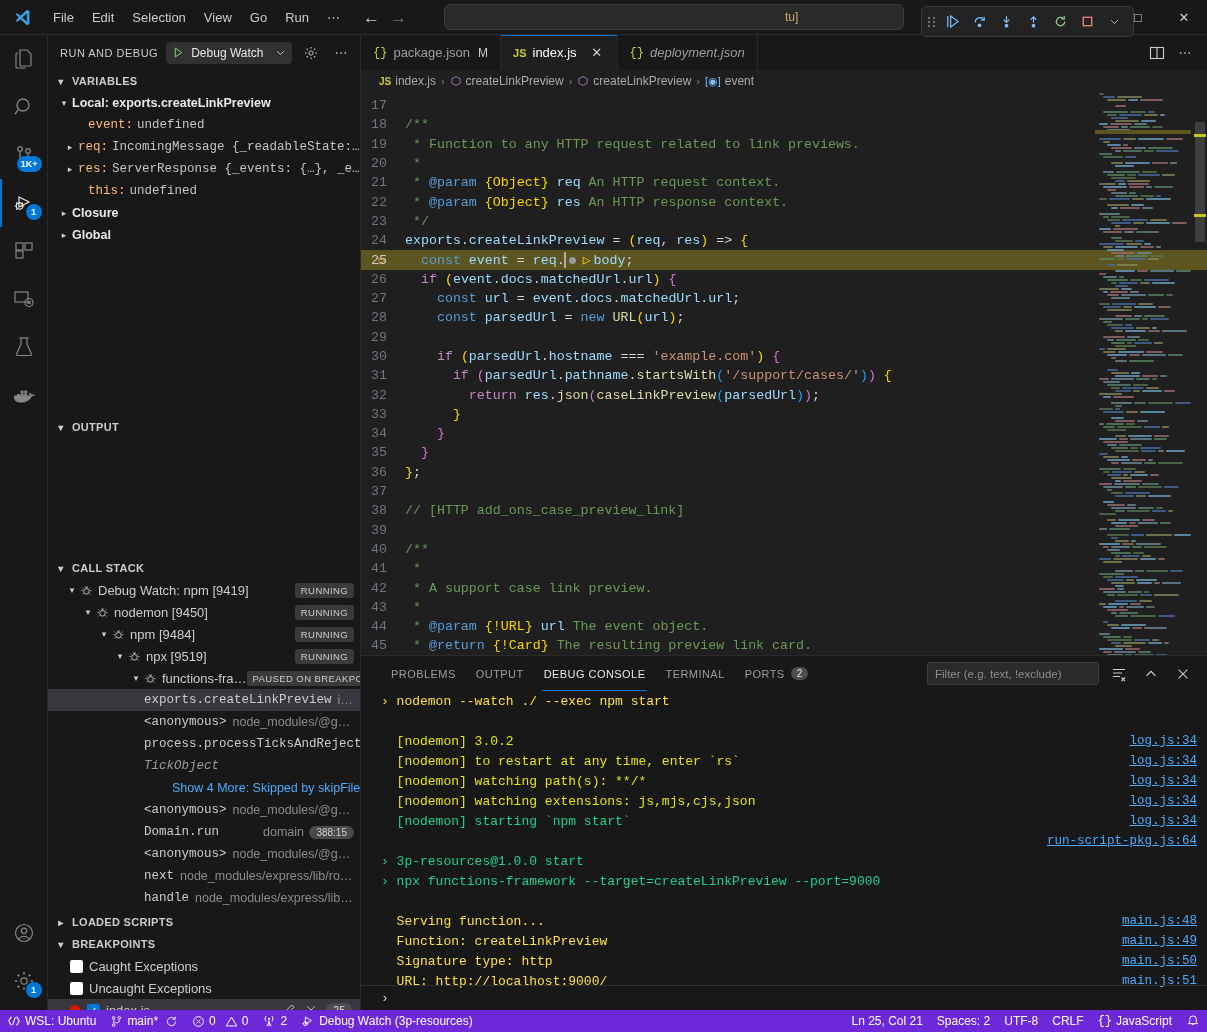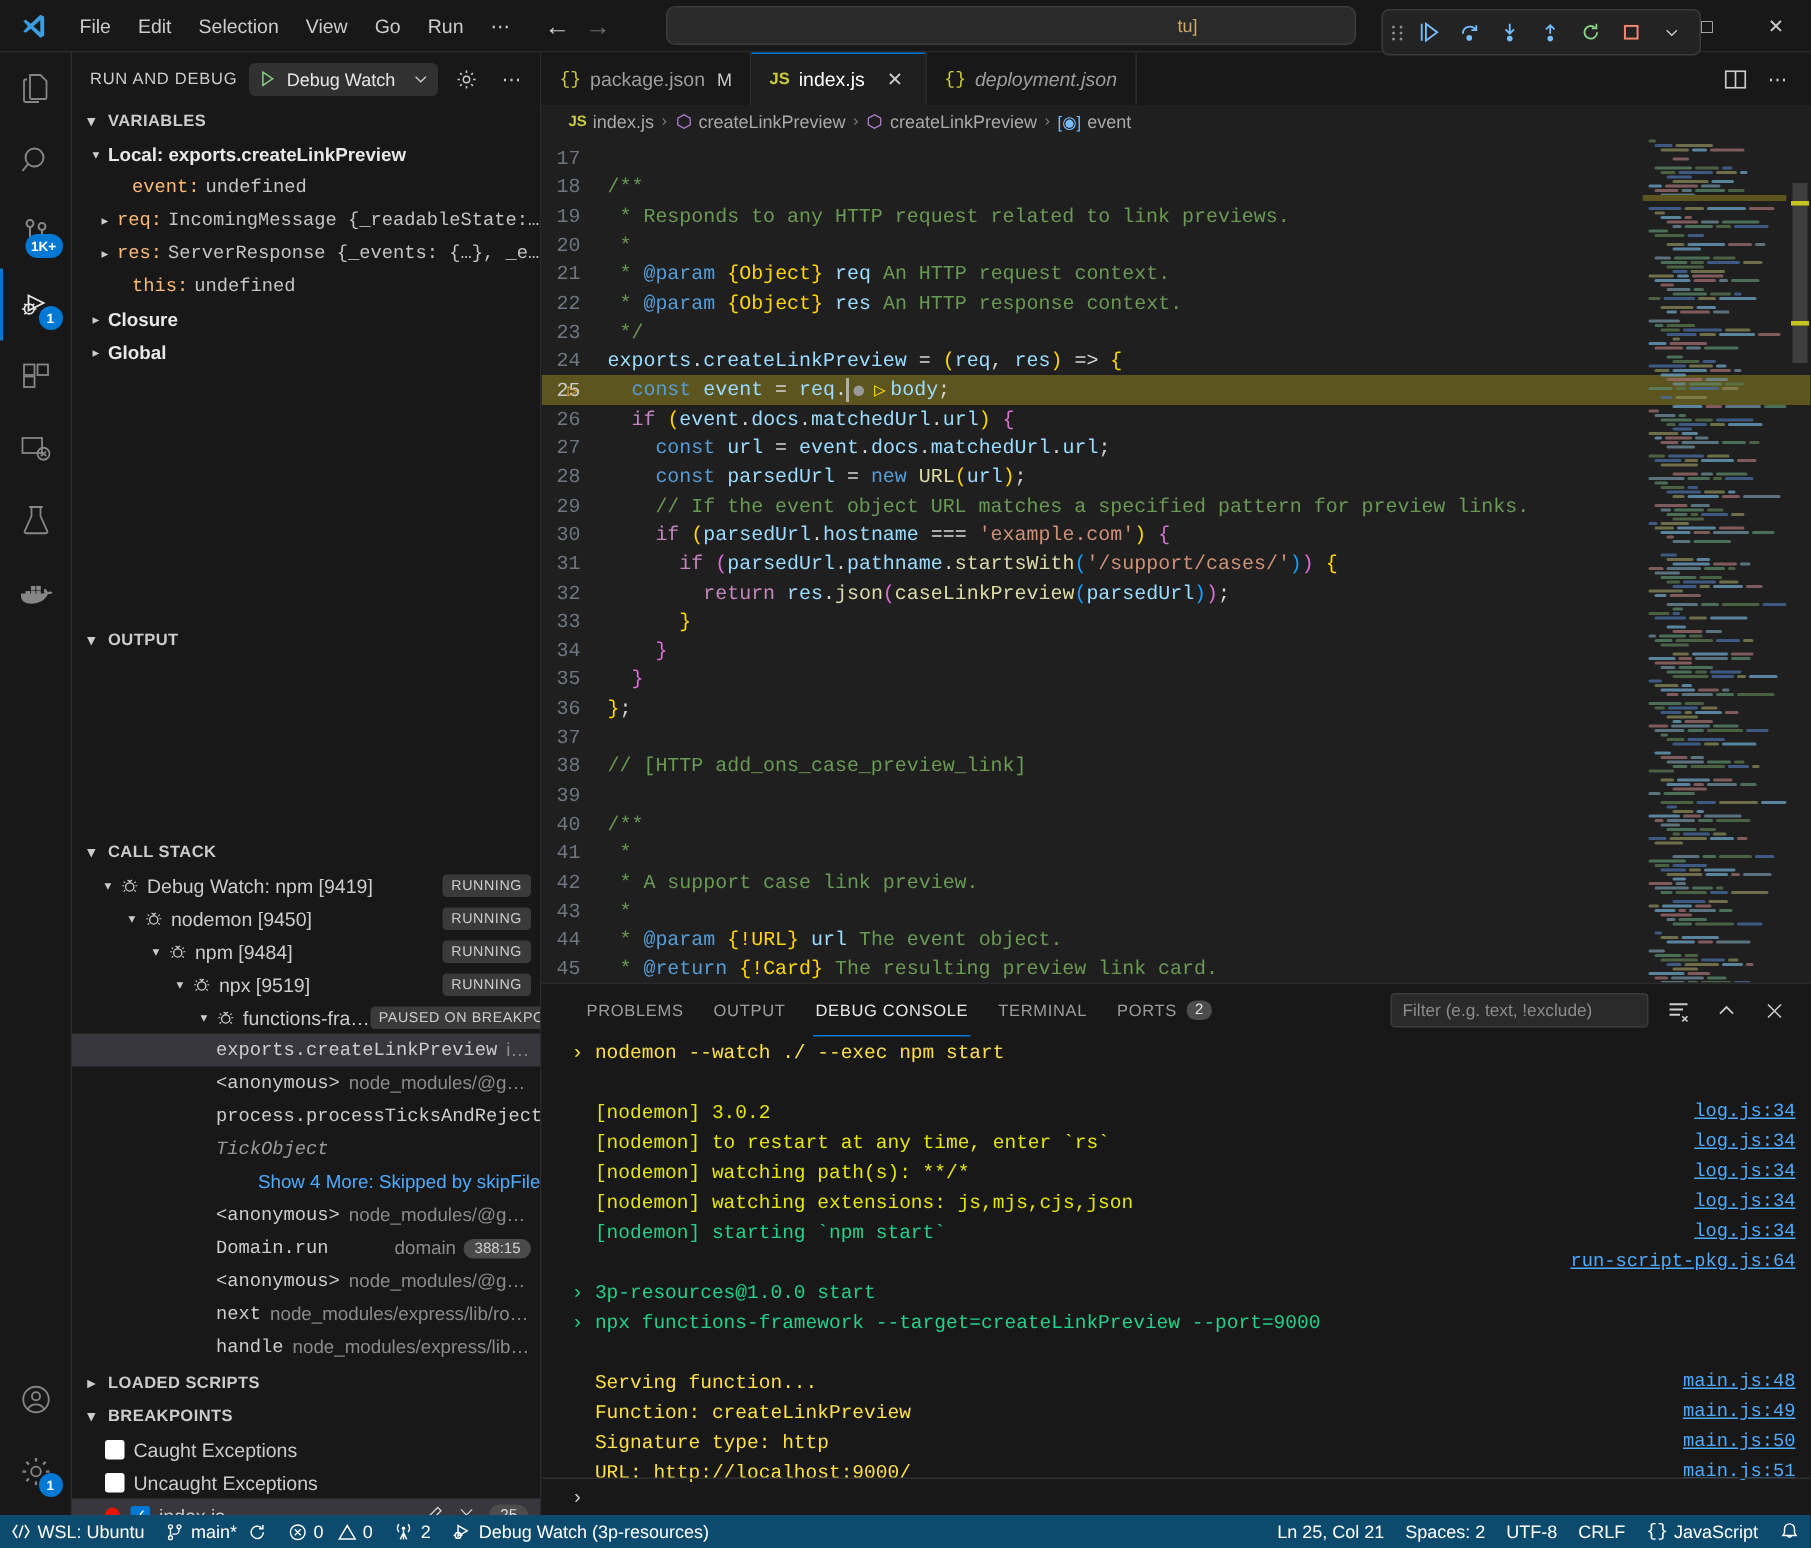--- a/index.html
+++ b/index.html
@@ -196,21 +196,21 @@
   .con-src { margin-left:auto; color:#4daafc; text-decoration:underline; font-size:12.5px; flex:none; }
   .c-yellow { color:#e5e510; }
   .c-green  { color:#23d18b; }
   .c-blue   { color:#fde047; }
   .c-white  { color:#cccccc; }
   #repl-row { position:absolute; bottom:0; left:0; right:0; height:26px; border-top:1px solid #2f2f2f;
               display:flex; align-items:center; padding-left:20px; color:#cccccc; font-family:"Liberation Mono",monospace;}
 
   
   #statusbar {
-    position:absolute; left:0; bottom:0; width:1207px; height:22px; background:#0c4a6e;
+    position:absolute; left:0; bottom:0; width:1207px; height:22px; background:#6d28d9;
     display:flex; align-items:center; color:#ffffff; font-size:12px;
   }
   .sb-item { display:flex; align-items:center; gap:4px; padding:0 7px; height:22px; white-space:nowrap; }
   .sb-right { margin-left:auto; display:flex; align-items:center; }
   svg { display:block; }
 </style>
 </head>
 <body>
 
 <div id="titlebar">
@@ -645,31 +645,31 @@
     <span class="bc-seg">
       <span style="color:#75beff;font-size:11px;">[◉]</span>
       <span>event</span>
     </span>
   </div>
 
   <div id="code-wrap">
     <div id="code">
         <div class="cline"><span class="lnum">17</span><span class="ctext"></span></div>
         <div class="cline"><span class="lnum">18</span><span class="ctext"><span class="cm">/**</span></span></div>
-        <div class="cline"><span class="lnum">19</span><span class="ctext"><span class="cm"> * Responds to any HTTP request related to link previews.</span></span></div>
+        <div class="cline"><span class="lnum">19</span><span class="ctext"><span class="cm"> * Function to any HTTP request related to link previews.</span></span></div>
         <div class="cline"><span class="lnum">20</span><span class="ctext"><span class="cm"> *</span></span></div>
         <div class="cline"><span class="lnum">21</span><span class="ctext"><span class="cm"> * </span><span class="tag">@param</span><span class="cm"> </span><span class="br1">{</span><span class="br1">Object</span><span class="br1">}</span><span class="cm"> </span><span class="var">req</span><span class="cm"> An HTTP request context.</span></span></div>
         <div class="cline"><span class="lnum">22</span><span class="ctext"><span class="cm"> * </span><span class="tag">@param</span><span class="cm"> </span><span class="br1">{</span><span class="br1">Object</span><span class="br1">}</span><span class="cm"> </span><span class="var">res</span><span class="cm"> An HTTP response context.</span></span></div>
         <div class="cline"><span class="lnum">23</span><span class="ctext"><span class="cm"> */</span></span></div>
         <div class="cline"><span class="lnum">24</span><span class="ctext"><span class="var">exports</span><span class="pl">.</span><span class="var">createLinkPreview</span><span class="pl"> = </span><span class="br1">(</span><span class="var">req</span><span class="pl">, </span><span class="var">res</span><span class="br1">)</span><span class="pl"> =&gt; </span><span class="br1">{</span></span></div>
         <div class="cline hl"><span class="lnum">25</span><span class="bp-marker">▷</span><span class="ctext"><span class="pl">  </span><span class="kw">const</span><span class="pl"> </span><span class="var">event</span><span class="pl"> = </span><span class="var">req</span><span class="pl">.</span><span class="cursor"></span><span class="inline-dot"></span><span class="inline-play">▷</span><span class="var">body</span><span class="pl">;</span></span></div>
         <div class="cline"><span class="lnum">26</span><span class="ctext"><span class="pl">  </span><span class="kw2">if</span><span class="pl"> </span><span class="br1">(</span><span class="var">event</span><span class="pl">.</span><span class="var">docs</span><span class="pl">.</span><span class="var">matchedUrl</span><span class="pl">.</span><span class="var">url</span><span class="br1">)</span><span class="pl"> </span><span class="br2">{</span></span></div>
         <div class="cline"><span class="lnum">27</span><span class="ctext"><span class="pl">    </span><span class="kw">const</span><span class="pl"> </span><span class="var">url</span><span class="pl"> = </span><span class="var">event</span><span class="pl">.</span><span class="var">docs</span><span class="pl">.</span><span class="var">matchedUrl</span><span class="pl">.</span><span class="var">url</span><span class="pl">;</span></span></div>
         <div class="cline"><span class="lnum">28</span><span class="ctext"><span class="pl">    </span><span class="kw">const</span><span class="pl"> </span><span class="var">parsedUrl</span><span class="pl"> = </span><span class="kw">new</span><span class="pl"> </span><span class="typ">URL</span><span class="br1">(</span><span class="var">url</span><span class="br1">)</span><span class="pl">;</span></span></div>
-        <div class="cline"><span class="lnum">29</span><span class="ctext"><span class="cm">    // If the event object URL matches a specified pattern for preview links.</span></span></div>
+        <div class="cline"><span class="lnum">29</span></div>
         <div class="cline"><span class="lnum">30</span><span class="ctext"><span class="pl">    </span><span class="kw2">if</span><span class="pl"> </span><span class="br1">(</span><span class="var">parsedUrl</span><span class="pl">.</span><span class="var">hostname</span><span class="pl"> === </span><span class="str">'example.com'</span><span class="br1">)</span><span class="pl"> </span><span class="br2">{</span></span></div>
         <div class="cline"><span class="lnum">31</span><span class="ctext"><span class="pl">      </span><span class="kw2">if</span><span class="pl"> </span><span class="br2">(</span><span class="var">parsedUrl</span><span class="pl">.</span><span class="var">pathname</span><span class="pl">.</span><span class="fn">startsWith</span><span class="br3">(</span><span class="str">'/support/cases/'</span><span class="br3">)</span><span class="br2">)</span><span class="pl"> </span><span class="br1">{</span></span></div>
         <div class="cline"><span class="lnum">32</span><span class="ctext"><span class="pl">        </span><span class="kw2">return</span><span class="pl"> </span><span class="var">res</span><span class="pl">.</span><span class="fn">json</span><span class="br2">(</span><span class="fn">caseLinkPreview</span><span class="br3">(</span><span class="var">parsedUrl</span><span class="br3">)</span><span class="br2">)</span><span class="pl">;</span></span></div>
         <div class="cline"><span class="lnum">33</span><span class="ctext"><span class="pl">      </span><span class="br1">}</span></span></div>
         <div class="cline"><span class="lnum">34</span><span class="ctext"><span class="pl">    </span><span class="br2">}</span></span></div>
         <div class="cline"><span class="lnum">35</span><span class="ctext"><span class="pl">  </span><span class="br2">}</span></span></div>
         <div class="cline"><span class="lnum">36</span><span class="ctext"><span class="br1">}</span><span class="pl">;</span></span></div>
         <div class="cline"><span class="lnum">37</span><span class="ctext"></span></div>
         <div class="cline"><span class="lnum">38</span><span class="ctext"><span class="cm">// [HTTP add_ons_case_preview_link]</span></span></div>
         <div class="cline"><span class="lnum">39</span><span class="ctext"></span></div>

